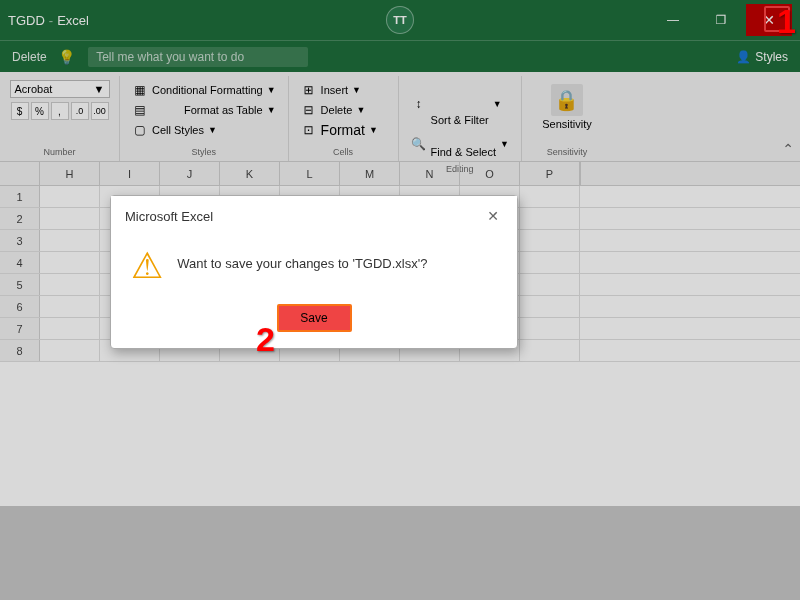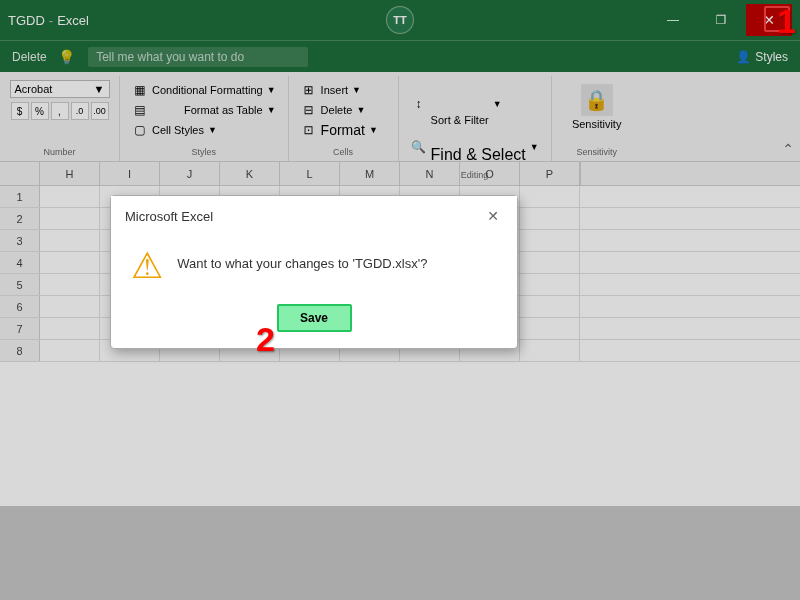--- a/index.html
+++ b/index.html
@@ -322,23 +322,22 @@
     .dlg-btn {
       padding: 5px 18px;
       font-size: 12px;
       cursor: pointer;
       border: 1px solid #999;
       background: #f5f5f5;
       border-radius: 2px;
       min-width: 75px;
     }
     .dlg-btn.primary {
-      border: 2px solid #22c55e;
-      background: #86efac;
-      font-weight: bold;
+      border: 2px solid #f97316;
+      background: #ef4444;
     }
     .dlg-btn.focused {
       border: 2px solid #0078d7;
       outline: none;
     }
 
     
     .annotation {
       position: absolute;
       font-size: 36px;
@@ -436,21 +435,21 @@
   </div>
 
   <div class="editing-section" style="min-width:110px;">
     <div class="ribbon-btn">
       <span class="ribbon-icon">↕</span>
       <span style="font-size:11px;margin-top:32px;">Sort &amp; Filter</span>
       <span style="font-size:9px;">▼</span>
     </div>
     <div class="ribbon-btn">
       <span class="ribbon-icon">🔍</span>
-      <span style="font-size:16px;margin-top:16px;">Find &amp; Select</span>
+      <span style="font-size:11px;margin-top:16px;">Find &amp; Select</span>
       <span style="font-size:9px;">▼</span>
     </div>
     <div class="ribbon-section-label">Editing</div>
   </div>
 
   <div class="sensitivity-section" style="min-width:90px;">
     <div style="display:flex;flex-direction:column;align-items:center;margin-top:4px;">
       <div style="width:32px;height:32px;background:#e0e0e0;border-radius:2px;display:flex;align-items:center;justify-content:center;font-size:20px;">🔒</div>
       <span style="font-size:11px;margin-top:2px;">Sensitivity</span>
     </div>
@@ -576,21 +575,21 @@
 </div>
 
 <div class="dialog-overlay">
   <div class="dialog">
     <div class="dialog-titlebar">
       <span class="dialog-title">Microsoft Excel</span>
       <span class="dialog-close">✕</span>
     </div>
     <div class="dialog-content">
       <span class="warning-icon">⚠</span>
-      <span class="dialog-message">Want to what your changes to 'TGDD.xlsx'?</span>
+      <span class="dialog-message">Want to save your changes to 'TGDD.xlsx'?</span>
     </div>
     <div class="dialog-buttons">
       <button class="dlg-btn primary">Save</button>
     </div>
   </div>
 </div>
 
 <div class="annotation" style="top: 2px; right: 4px; font-size:34px;">1</div>
 
 <div class="annotation" style="top: 320px; left: 256px; font-size:34px;">2</div>

